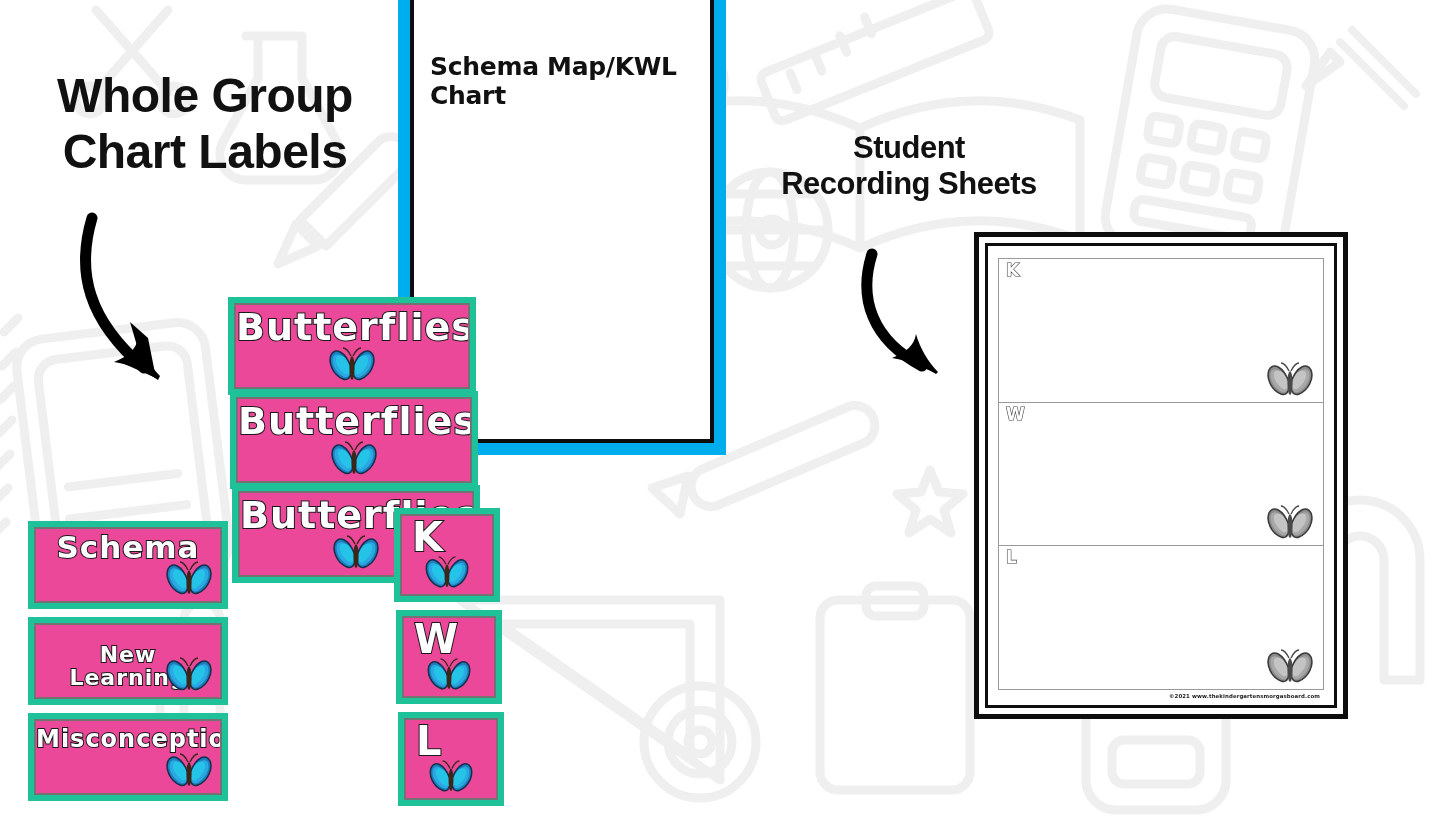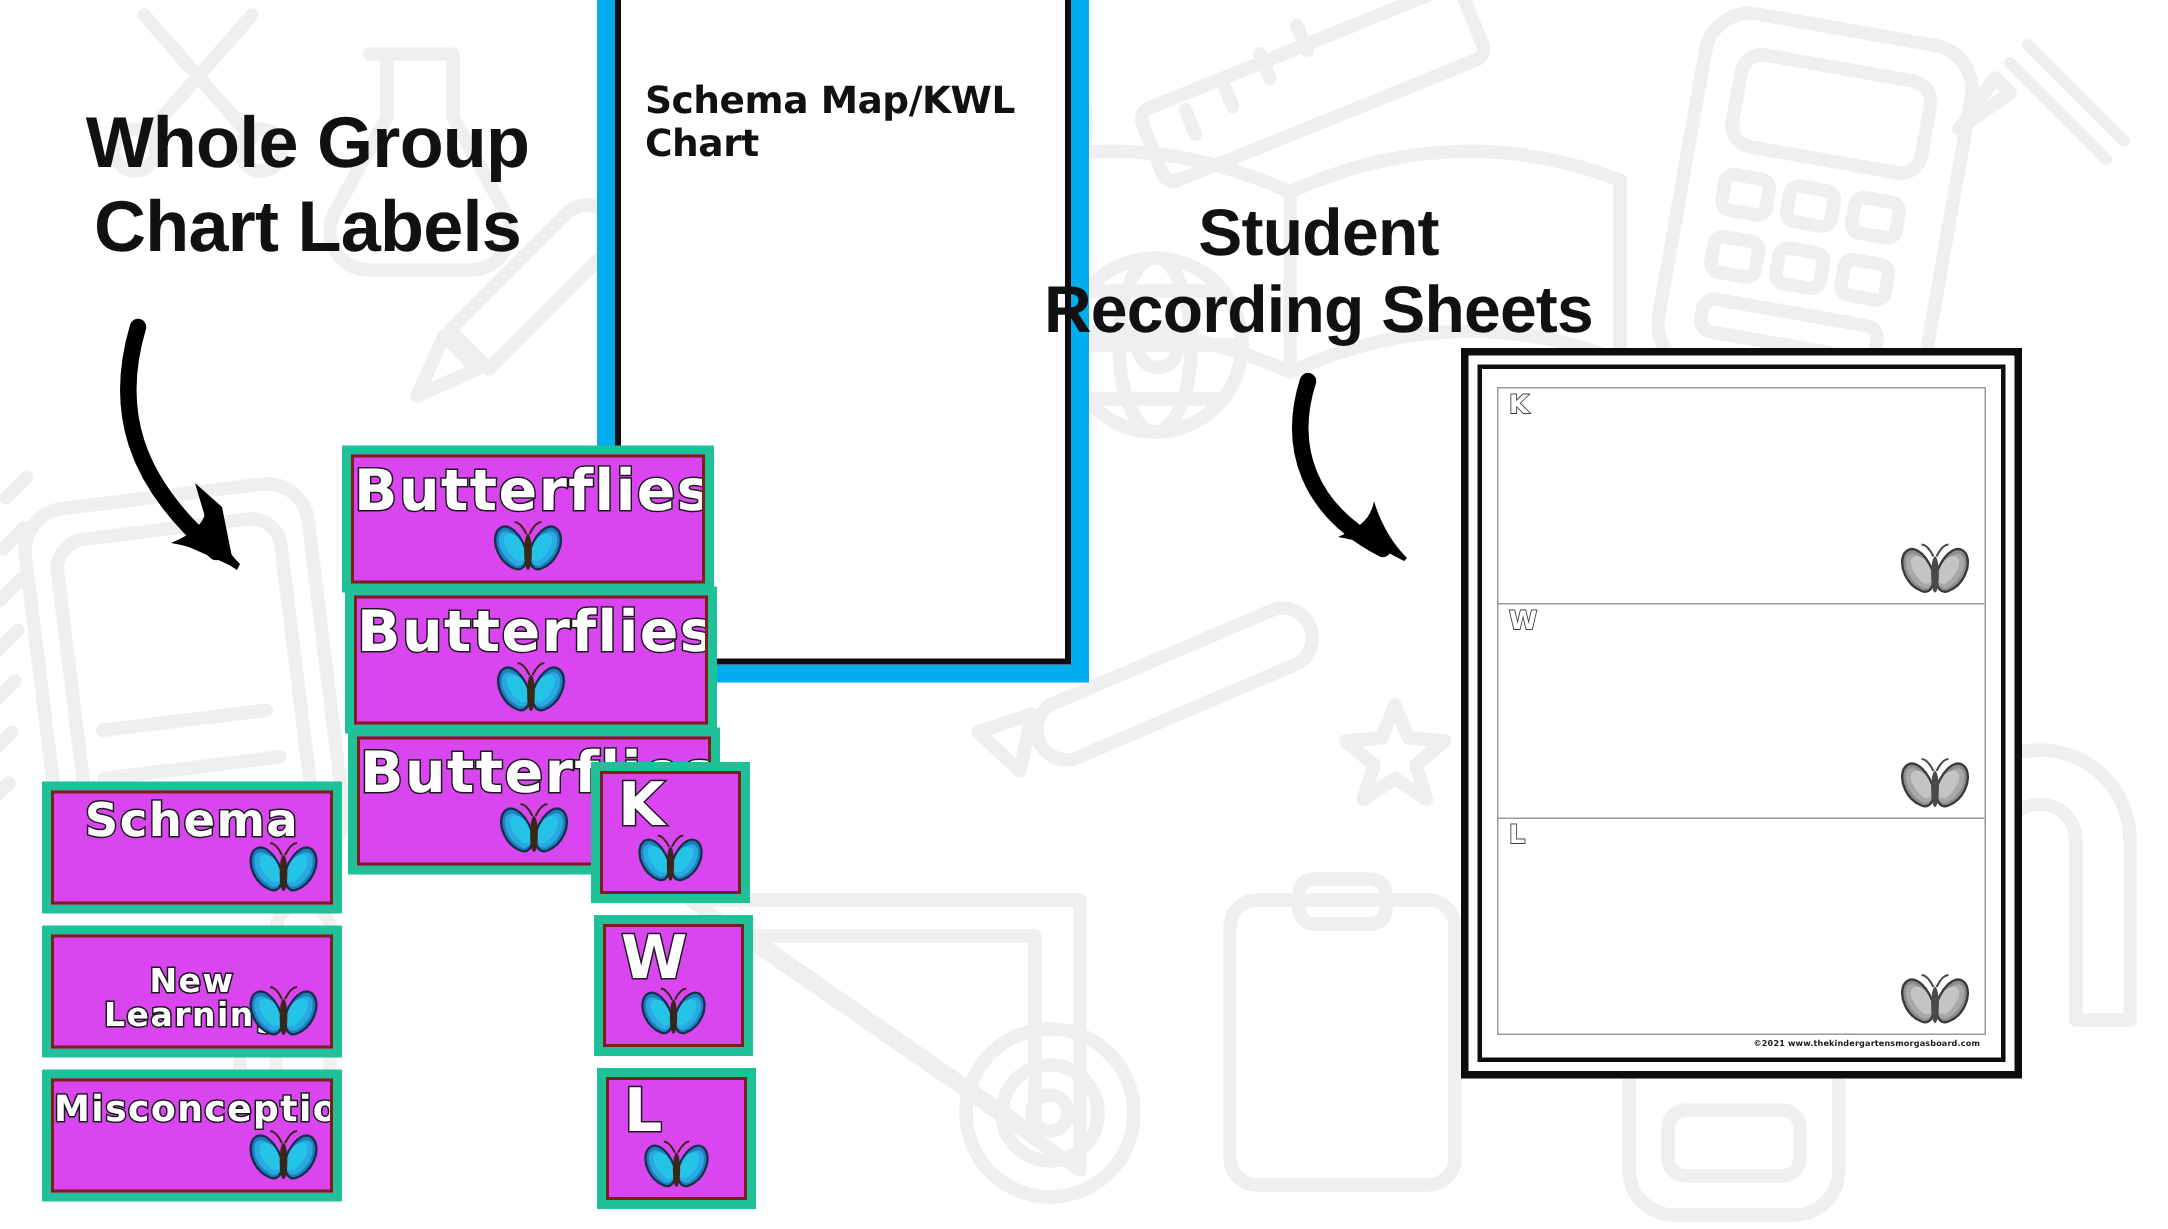--- a/index.html
+++ b/index.html
@@ -41,24 +41,24 @@
     text-align: center;
     white-space: pre-line;
   }
   #heading-left {
     left: 30px;
     top: 68px;
     width: 350px;
     font-size: 48px;
   }
   #heading-right {
-    left: 694px;
+    left: 724px;
     top: 130px;
     width: 370px;
-    font-size: 44px;
+    font-size: 31px;
   }
 
   
   .arrow-svg { position: absolute; z-index: 6; }
   #arrow-left  { left: 70px;  top: 210px; }
   #arrow-right { left: 852px; top: 248px; }
 
   
   #title-card {
     position: absolute;
@@ -100,22 +100,22 @@
   .label-card {
     position: absolute;
     background: #1FC199;
     padding: 6px;
     z-index: 5;
   }
   .label-card-inner {
     position: relative;
     width: 100%;
     height: 100%;
-    background: #d946ef;
-    border: 2px solid #7f1d1d;
+    background: #ec4899;
+    border: 2px solid #737373;
     overflow: hidden;
   }
 
   
   .hollow-text {
     font-family: "DejaVu Sans", sans-serif;
     font-weight: bold;
     color: #ffffff;
     -webkit-text-stroke: 2px #1a1a1a;
     paint-order: stroke fill;

